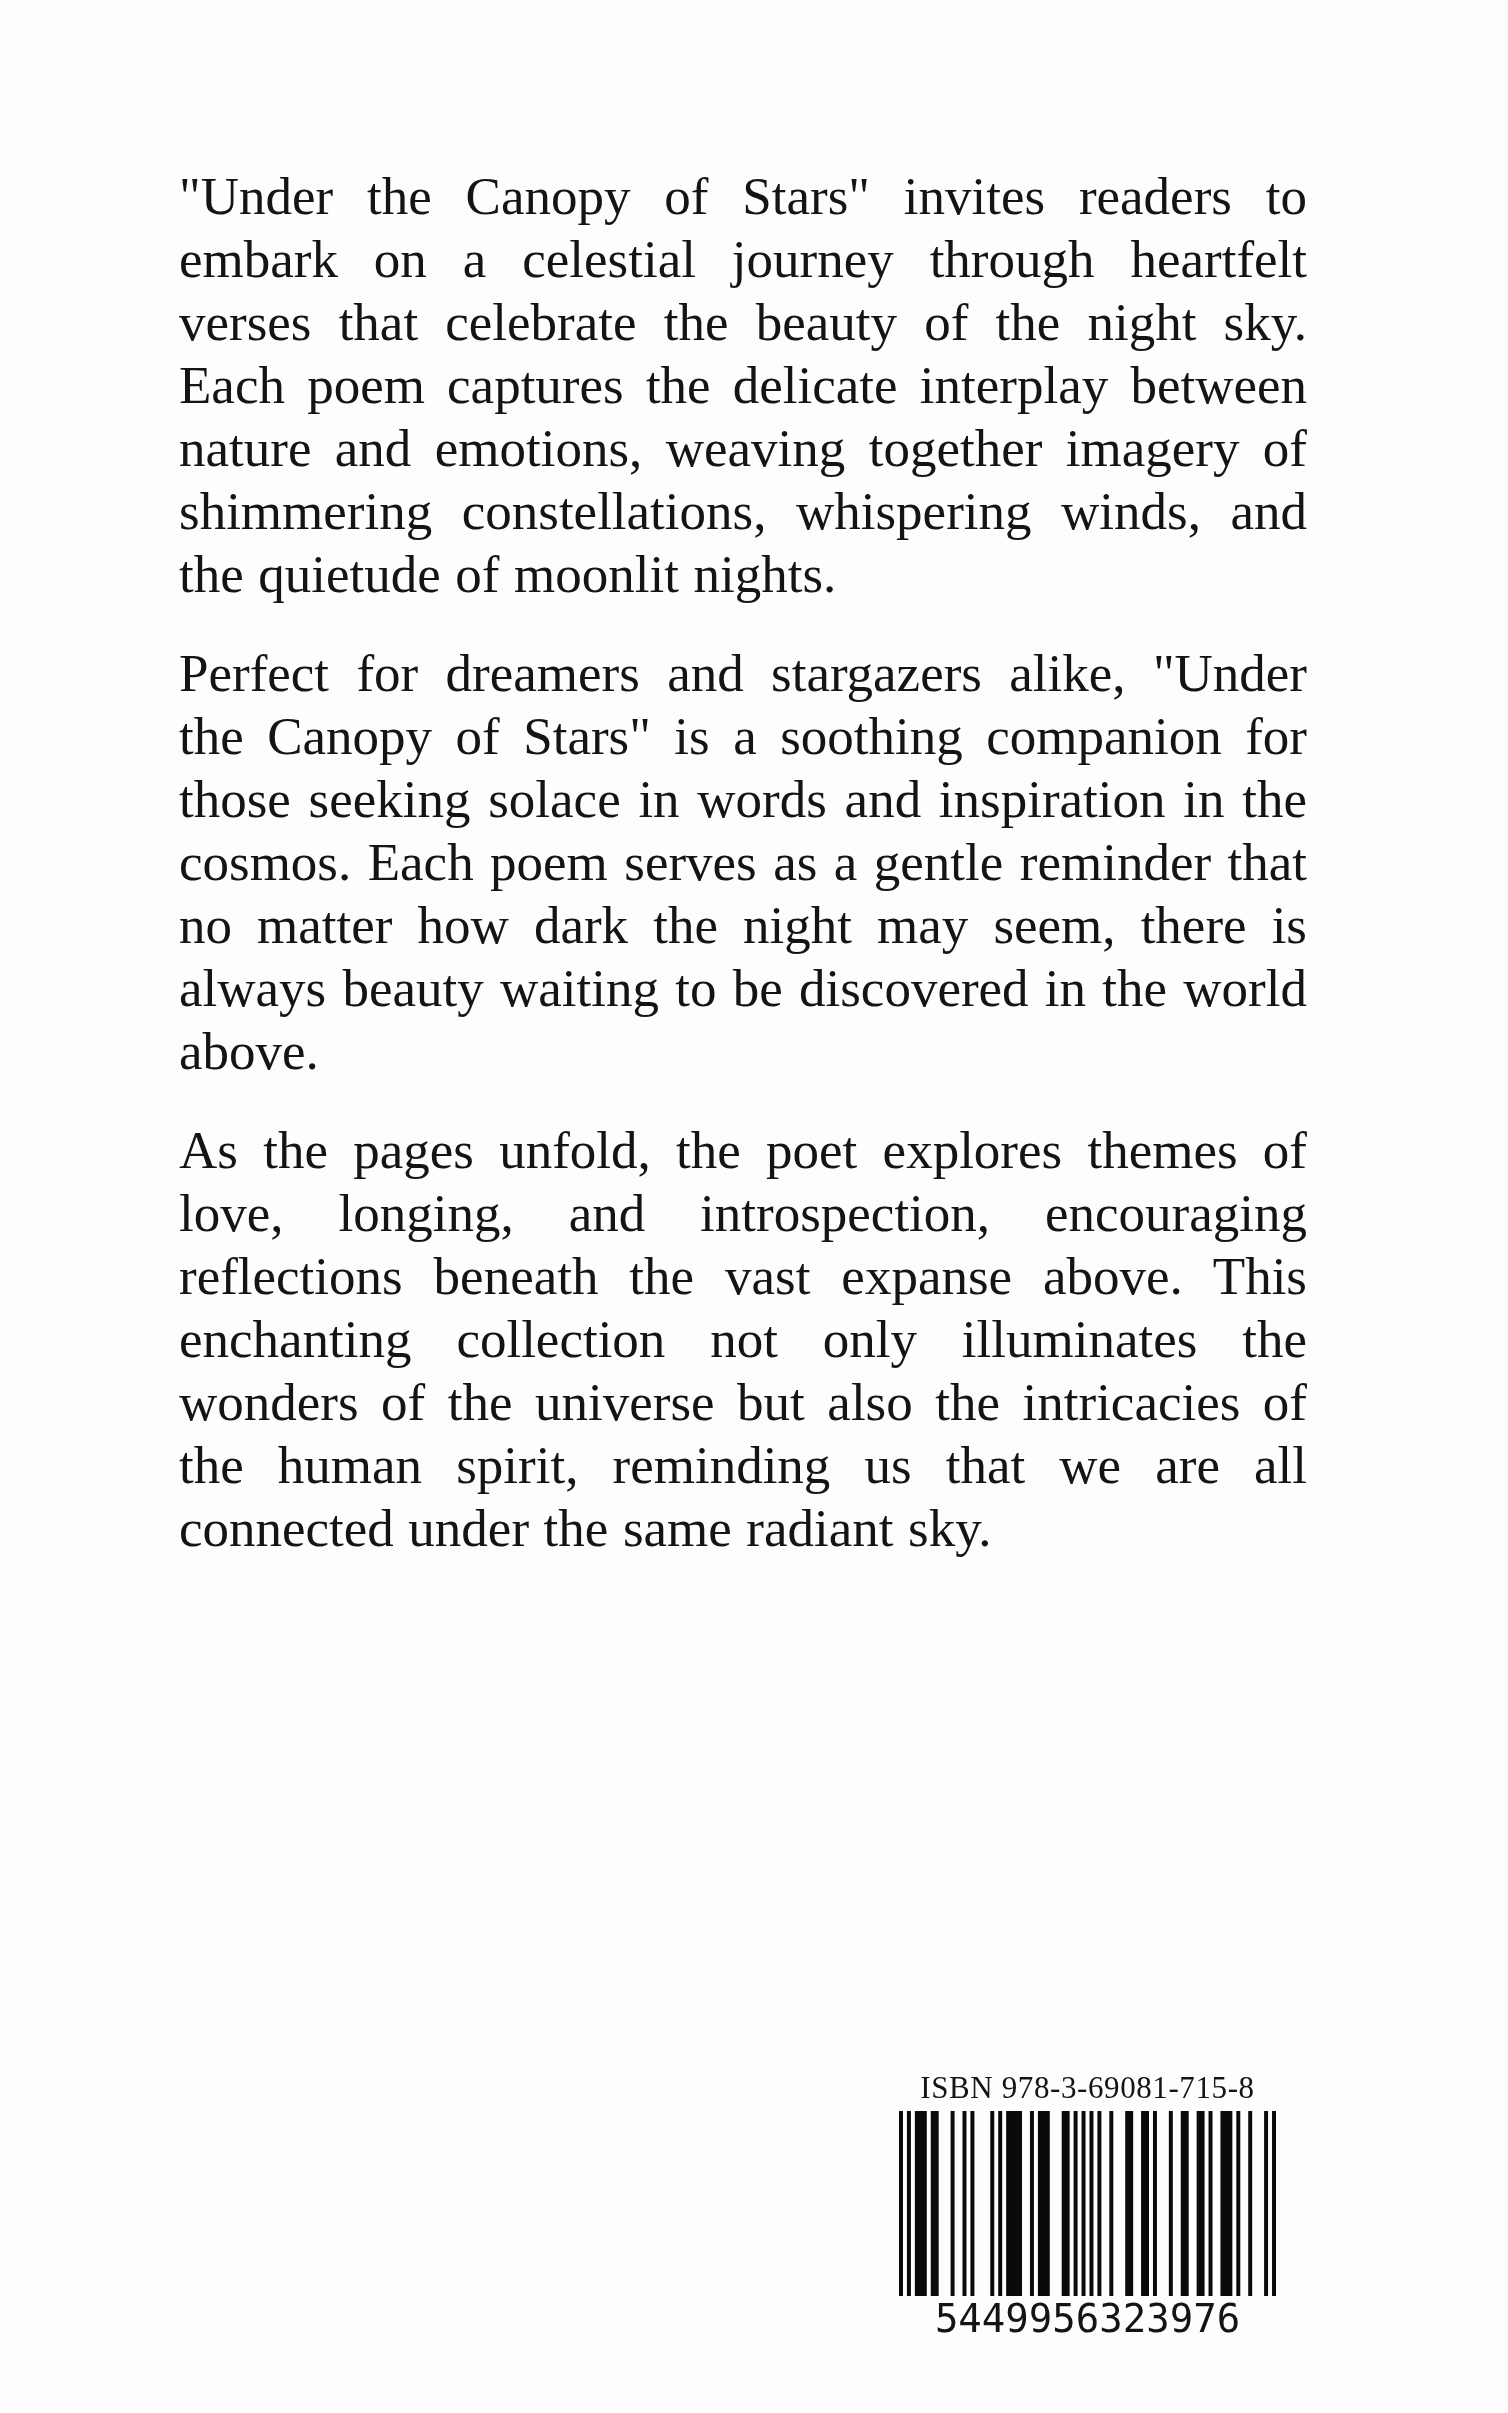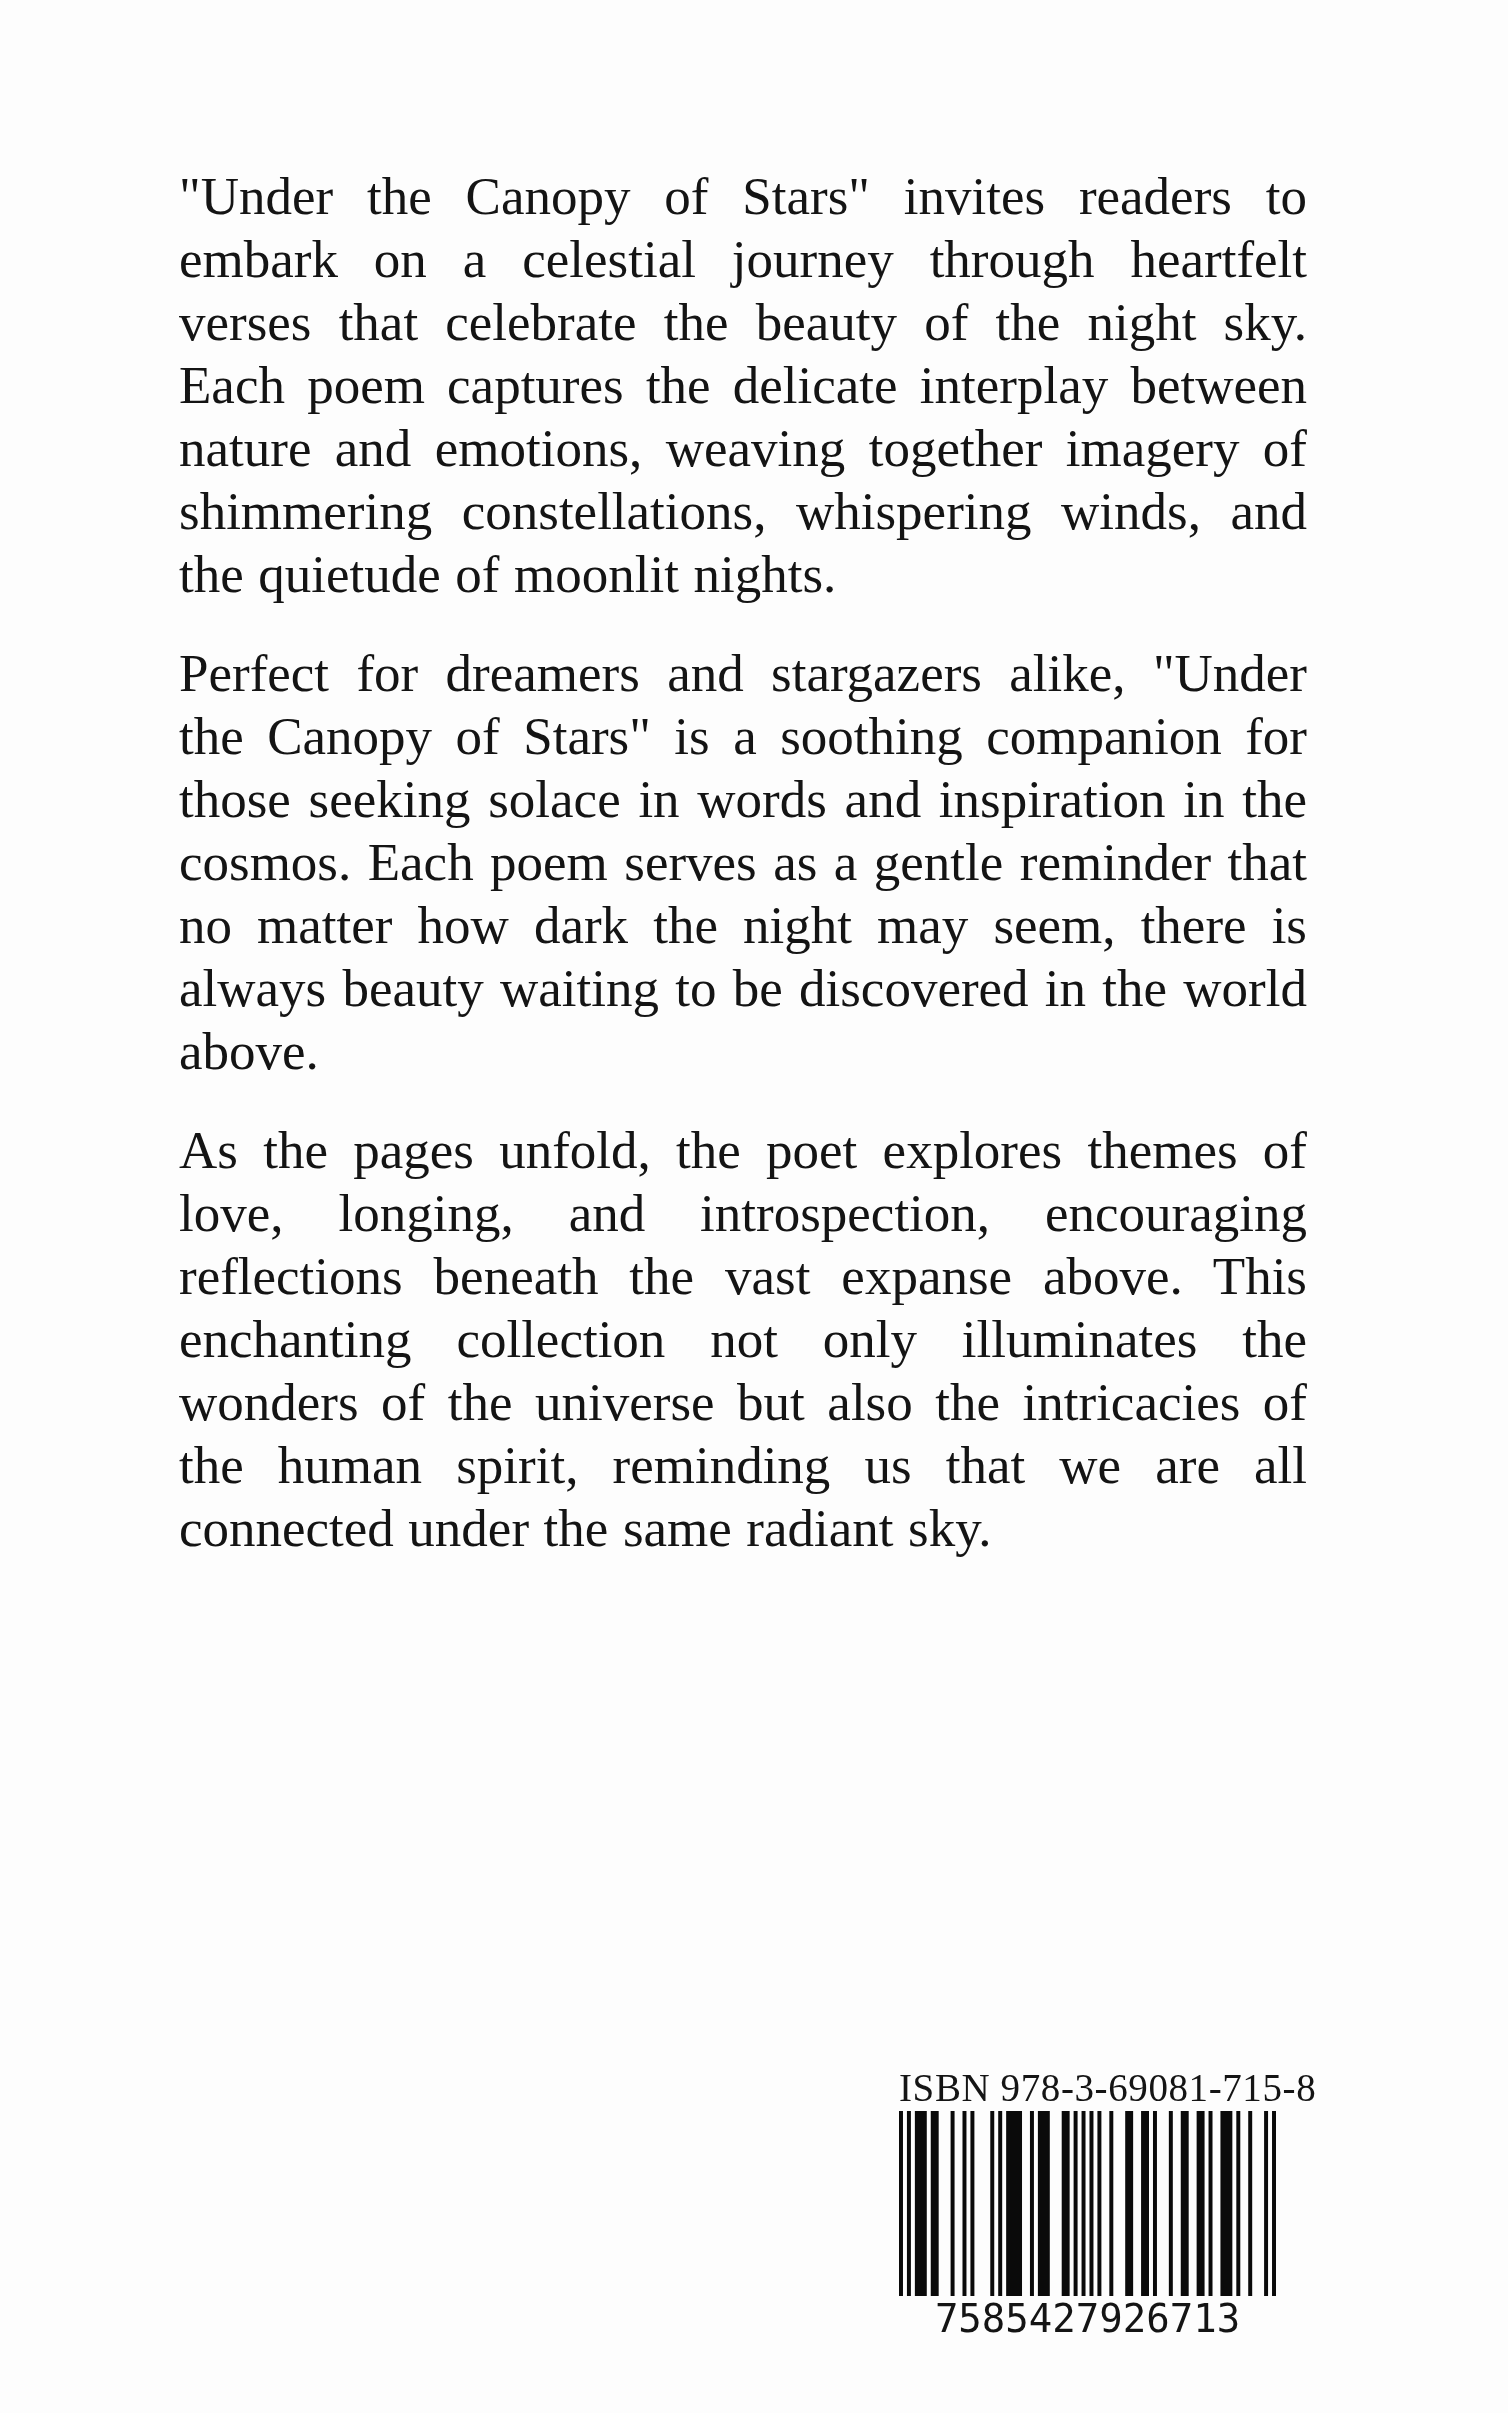--- a/index.html
+++ b/index.html
@@ -31,21 +31,21 @@
     word-spacing: 1.3px;
   }
   .isbn-block {
     position: absolute;
     left: 899px;
     top: 2070px;
     width: 377px;
     text-align: center;
   }
   .isbn-label {
-    font-size: 39px;
+    font-size: 31px;
     line-height: 36px;
     letter-spacing: 0.6px;
     white-space: nowrap;
     text-align: center;
   }
   .barcode-svg {
     display: block;
     margin: 5px auto 0 auto;
     width: 377px;
     height: 185px;
@@ -100,17 +100,17 @@
         <rect x="429.47" y="0" width="6.32" height="295"></rect>
         <rect x="448.42" y="0" width="12.63" height="295"></rect>
         <rect x="473.68" y="0" width="12.63" height="295"></rect>
         <rect x="492.63" y="0" width="6.32" height="295"></rect>
         <rect x="511.58" y="0" width="18.95" height="295"></rect>
         <rect x="536.84" y="0" width="6.32" height="295"></rect>
         <rect x="555.79" y="0" width="6.32" height="295"></rect>
         <rect x="581.05" y="0" width="6.32" height="295"></rect>
         <rect x="593.68" y="0" width="6.32" height="295"></rect>
       </svg>
-    <div class="barcode-number">7585427926713</div>
+    <div class="barcode-number">5449956323976</div>
   </div>
 
 </div>
 
 
 </body></html>

